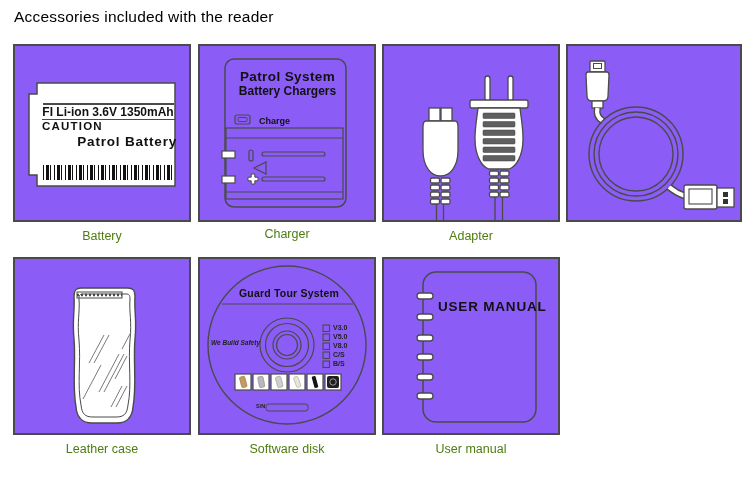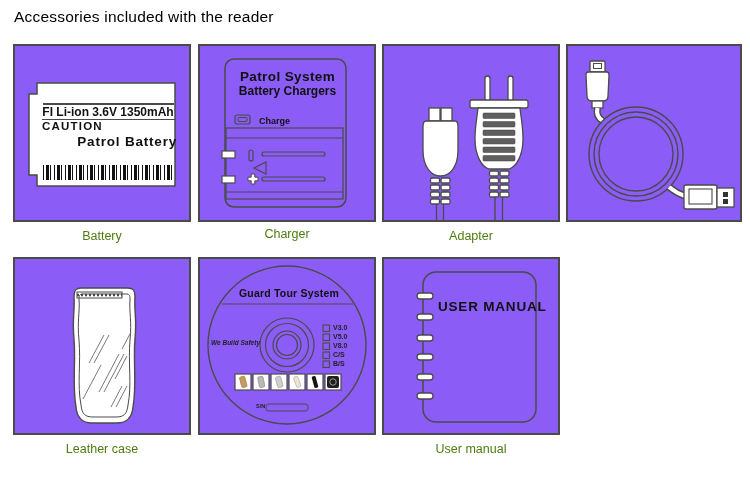--- a/index.html
+++ b/index.html
@@ -231,20 +231,21 @@
     </svg>
     <div class="abs d-title">Guard Tour System</div>
     <div class="abs d-tag">We Build Safety</div>
     <div class="d-opt" style="top:65px;">V3.0</div>
     <div class="d-opt" style="top:74px;">V5.0</div>
     <div class="d-opt" style="top:83px;">V8.0</div>
     <div class="d-opt" style="top:92px;">C/S</div>
     <div class="d-opt" style="top:101px;">B/S</div>
     <div class="abs d-sn">S/N</div>
   </div>
+  <div class="caption" style="left:198px;top:442px;">Software disk</div>
 
   <div class="box" style="left:382px;top:257px;">
     <svg width="174" height="174" viewBox="0 0 174 174">
       <rect x="39" y="13" width="113" height="150" rx="13" class="line-art" stroke-width="1.5"></rect>
       <g stroke="#4a4a4a" fill="#ffffff" stroke-width="1.3">
         <rect x="33" y="34" width="16" height="6" rx="3"></rect>
         <rect x="33" y="55" width="16" height="6" rx="3"></rect>
         <rect x="33" y="76" width="16" height="6" rx="3"></rect>
         <rect x="33" y="95" width="16" height="6" rx="3"></rect>
         <rect x="33" y="115" width="16" height="6" rx="3"></rect>

